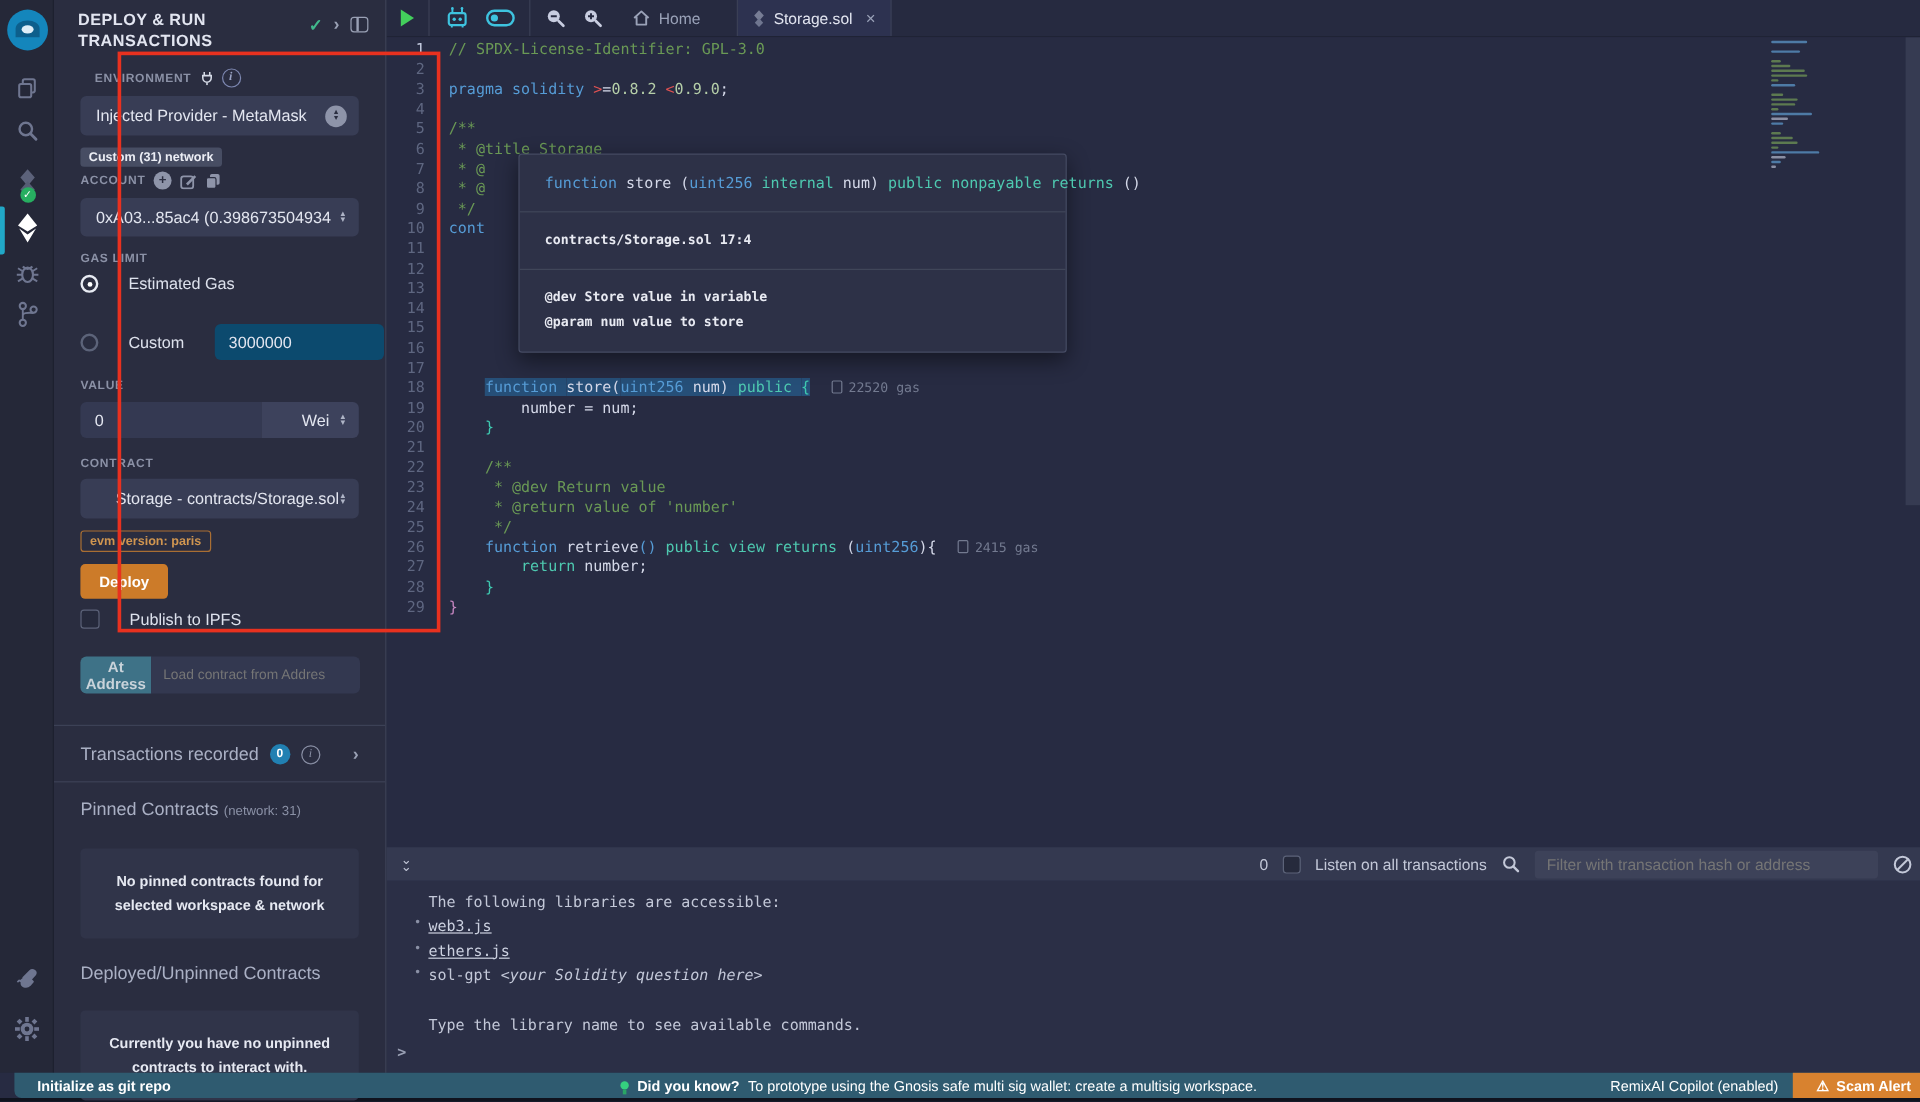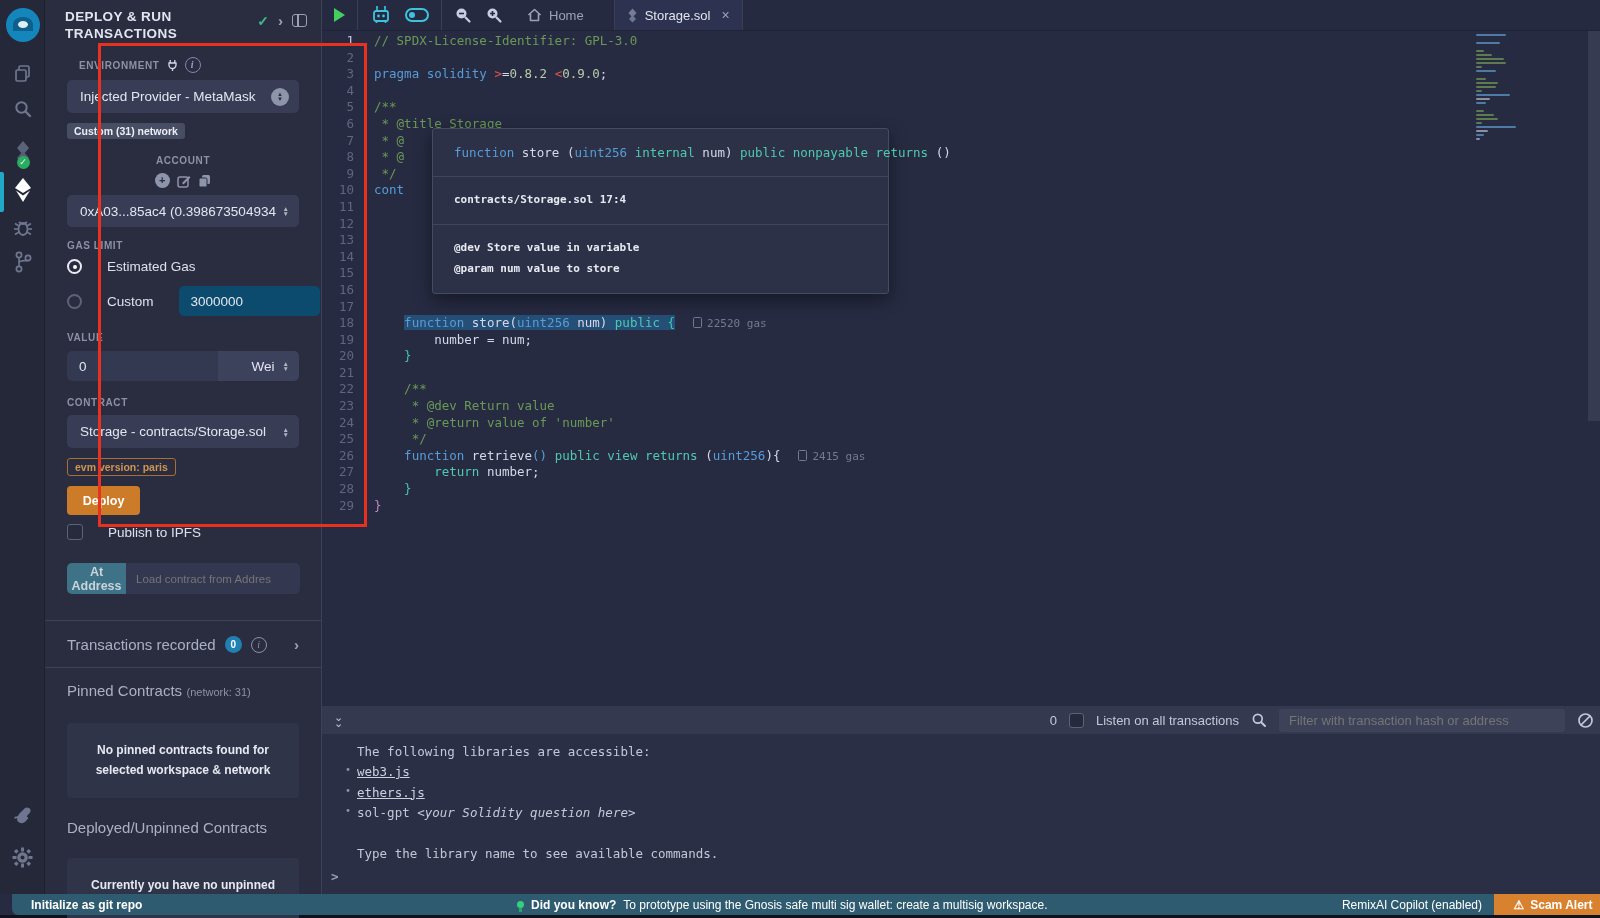--- a/index.html
+++ b/index.html
@@ -216,21 +216,21 @@
         <span class="info-circ" style="border-color:#7d87b0;color:#9aa3c4;">i</span>
       </div>
       <div class="sel-box" style="margin-top:7px;">
         <span class="grow">Injected Provider - MetaMask</span>
         <span class="caret-circle">
             <span>▲</span>
             <span>▼</span>
           </span>
       </div>
       <div style="margin-top:8px;"><span class="pill">Custom (31) network</span></div>
-      <div class="flabel" style="margin-top:16px;flex-direction:column;">
+      <div class="flabel" style="margin-top:4px;">
         <span>ACCOUNT</span>
         <span class="mini-icons">
           <span class="circle-plus">+</span>
           <svg width="14" height="14" viewBox="0 0 14 14">
               <rect x="1" y="3" width="10" height="10" rx="2" fill="none" stroke="#8e94a9" stroke-width="1.5"></rect>
               <path d="M5 9 L12 2 L13.5 3.5 L6.5 10.5 Z" fill="#8e94a9"></path>
             </svg>
           <svg width="13" height="14" viewBox="0 0 13 14">
               <rect x="4" y="1" width="8" height="9" rx="1.5" fill="#8e94a9"></rect>
               <rect x="1" y="4" width="8" height="9" rx="1.5" fill="#8e94a9" stroke="#2a2d40" stroke-width="1"></rect>
@@ -244,42 +244,42 @@
             <span>▼</span>
           </span>
       </div>
       <div class="flabel" style="margin-top:13px;">
           <span>GAS LIMIT</span>
         </div>
       <div class="rrow" style="margin-top:8px;">
         <span class="radio on"></span>
         <span>Estimated Gas</span>
       </div>
-      <div class="rrow" style="margin-top:12px;">
+      <div class="rrow" style="margin-top:26px;">
         <span class="radio"></span>
         <span style="width:54px;">Custom</span>
         <input class="tinput" style="width: 141px;" value="3000000">
       </div>
       <div class="flabel" style="margin-top:16px;">
           <span>VALUE</span>
         </div>
       <div class="valrow" style="margin-top:8px;">
         <input class="tinput" value="0" style="">
         <span class="unit-seg">
           <span>Wei</span>
           <span class="carets">
               <span>▲</span>
               <span>▼</span>
             </span>
         </span>
       </div>
       <div class="flabel" style="margin-top:16px;">
           <span>CONTRACT</span>
         </div>
-      <div class="sel-box" style="margin-top:7px;">
+      <div class="sel-box" style="margin-top:7px;text-align:right;">
         <span class="grow">Storage - contracts/Storage.sol</span>
         <span class="carets">
             <span>▲</span>
             <span>▼</span>
           </span>
       </div>
       <div style="margin-top:9px;"><span class="evm-badge">evm version: paris</span></div>
       <button class="btn-deploy" style="margin-top:10px;">Deploy</button>
       <div class="rrow" style="margin-top:9px;">
         <span class="chk"></span>

